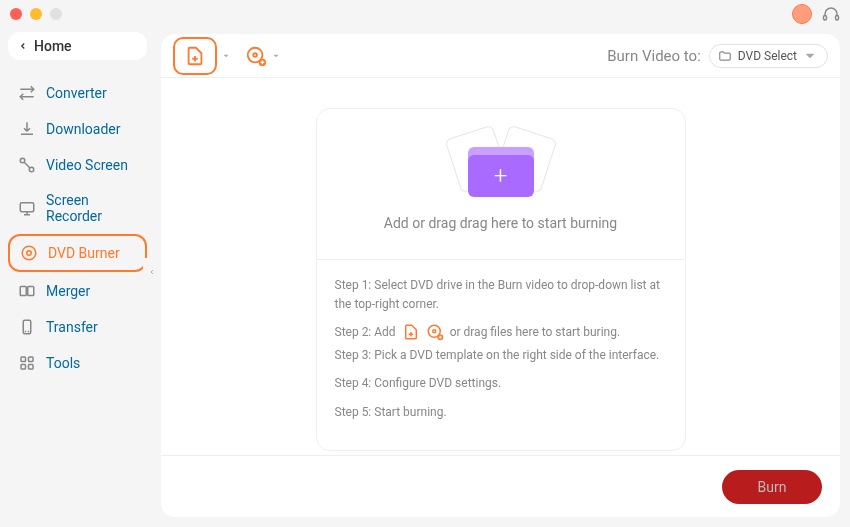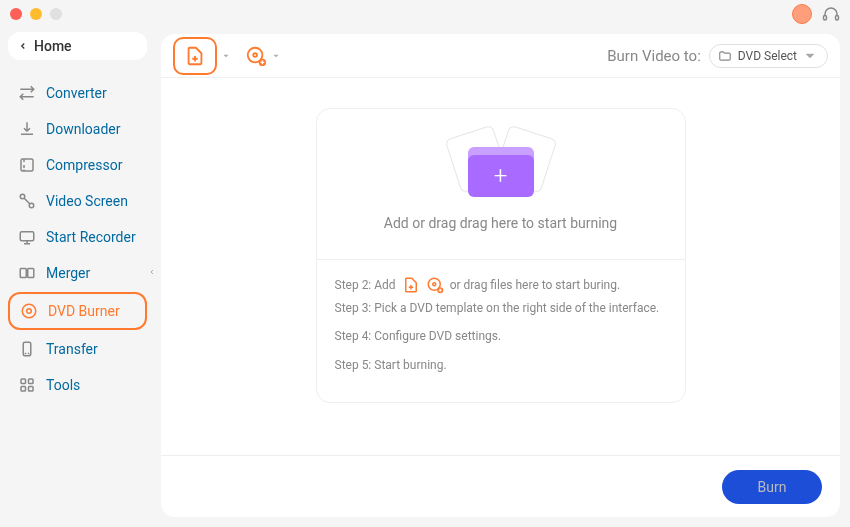--- a/index.html
+++ b/index.html
@@ -52,21 +52,21 @@
     .folder-plus { color: #fff; font-size: 24px; font-weight: 300; line-height: 1; }
     .drop-caption { font-size: 14px; color: #888; }
     
     .steps { padding: 16px 18px 18px 18px; font-size: 12px; color: #888; line-height: 1.55; }
     .steps p { margin-bottom: 10px; }
     .step2-row { display: flex; align-items: center; gap: 6px; margin-bottom: 4px; }
     .mini-icon { width: 18px; height: 18px; display: inline-flex; align-items: center; justify-content: center; }
     .mini-icon svg { stroke: #ff7a2e; }
     
     .footer { border-top: 1px solid #eee; height: 62px; display: flex; align-items: center; justify-content: flex-end; padding: 0 18px; }
-    .burn-btn { width: 100px; height: 34px; background: #1d4ed8; border-radius: 17px; color: #bbb; font-size: 14px; display: flex; align-items: center; justify-content: center; cursor: not-allowed; }
+    .burn-btn { width: 100px; height: 34px; background: #b91c1c; border-radius: 17px; color: #bbb; font-size: 14px; display: flex; align-items: center; justify-content: center; cursor: not-allowed; }
   </style>
 </head>
 <body>
 
 <div class="titlebar">
   <div class="window-controls">
     <div class="window-dot dot-close"></div>
     <div class="window-dot dot-min"></div>
     <div class="window-dot dot-max"></div>
   </div>
@@ -96,53 +96,46 @@
       <span>Converter</span>
     </div>
     <div class="sidebar-item">
       <svg viewBox="0 0 24 24" fill="none" stroke="#888" stroke-width="2">
           <path d="M12 3v12m0 0l-4-4m4 4l4-4M4 19h16"></path>
         </svg>
       <span>Downloader</span>
     </div>
     <div class="sidebar-item">
       <svg viewBox="0 0 24 24" fill="none" stroke="#888" stroke-width="2">
-          <rect x="4" y="4" width="16" height="16" rx="2"></rect>
-          <path d="M8 4v4M8 12v4M8 20v-2"></path>
-        </svg>
-      <span>Compressor</span>
-    </div>
-    <div class="sidebar-item">
-      <svg viewBox="0 0 24 24" fill="none" stroke="#888" stroke-width="2">
           <circle cx="6" cy="6" r="3"></circle>
           <circle cx="18" cy="18" r="3"></circle>
           <path d="M8 8l8 8"></path>
         </svg>
       <span>Video Screen</span>
     </div>
     <div class="sidebar-item">
       <svg viewBox="0 0 24 24" fill="none" stroke="#888" stroke-width="2">
           <rect x="3" y="5" width="18" height="12" rx="2"></rect>
           <path d="M8 21h8M12 17v4"></path>
         </svg>
-      <span>Start Recorder</span>
-    </div>
-    <div class="sidebar-item">
-      <svg viewBox="0 0 24 24" fill="none" stroke="#888" stroke-width="2">
-          <rect x="3" y="6" width="8" height="12" rx="1"></rect>
-          <rect x="13" y="6" width="8" height="12" rx="1"></rect>
-        </svg>
-      <span>Merger</span>
+      <span>Screen Recorder</span>
     </div>
     <div class="sidebar-item active">
       <svg viewBox="0 0 24 24" fill="none" stroke="#ff7a2e" stroke-width="2">
           <circle cx="12" cy="12" r="9"></circle>
           <circle cx="12" cy="12" r="3"></circle>
         </svg>
       <span>DVD Burner</span>
+    </div>
+    <div class="sidebar-item">
+      <svg viewBox="0 0 24 24" fill="none" stroke="#888" stroke-width="2">
+          <rect x="3" y="6" width="8" height="12" rx="1"></rect>
+          <rect x="13" y="6" width="8" height="12" rx="1"></rect>
+        </svg>
+      <span>Merger</span>
     </div>
     <div class="sidebar-item">
       <svg viewBox="0 0 24 24" fill="none" stroke="#888" stroke-width="2">
           <rect x="7" y="3" width="10" height="18" rx="2"></rect>
           <path d="M10 17v2M14 17v2"></path>
         </svg>
       <span>Transfer</span>
     </div>
     <div class="sidebar-item">
       <svg viewBox="0 0 24 24" fill="none" stroke="#888" stroke-width="2">
@@ -205,20 +198,21 @@
             <div class="paper1"></div>
             <div class="paper2"></div>
             <div class="folder-back"></div>
             <div class="folder-front">
                 <span class="folder-plus">+</span>
               </div>
           </div>
           <div class="drop-caption">Add or drag drag here to start burning</div>
         </div>
         <div class="steps">
+          <p>Step 1: Select DVD drive in the Burn video to drop-down list at the top-right corner.</p>
           <div class="step2-row">
             <span>Step 2: Add</span>
             <span class="mini-icon">
               <svg viewBox="0 0 24 24" width="18" height="18" fill="none" stroke-width="2">
                   <path d="M13 3H6a1 1 0 00-1 1v16a1 1 0 001 1h12a1 1 0 001-1V9l-6-6z"></path>
                   <path d="M12 12v6M9 15h6"></path>
                 </svg>
             </span>
             <span class="mini-icon">
               <svg viewBox="0 0 24 24" width="18" height="18" fill="none" stroke-width="2">

